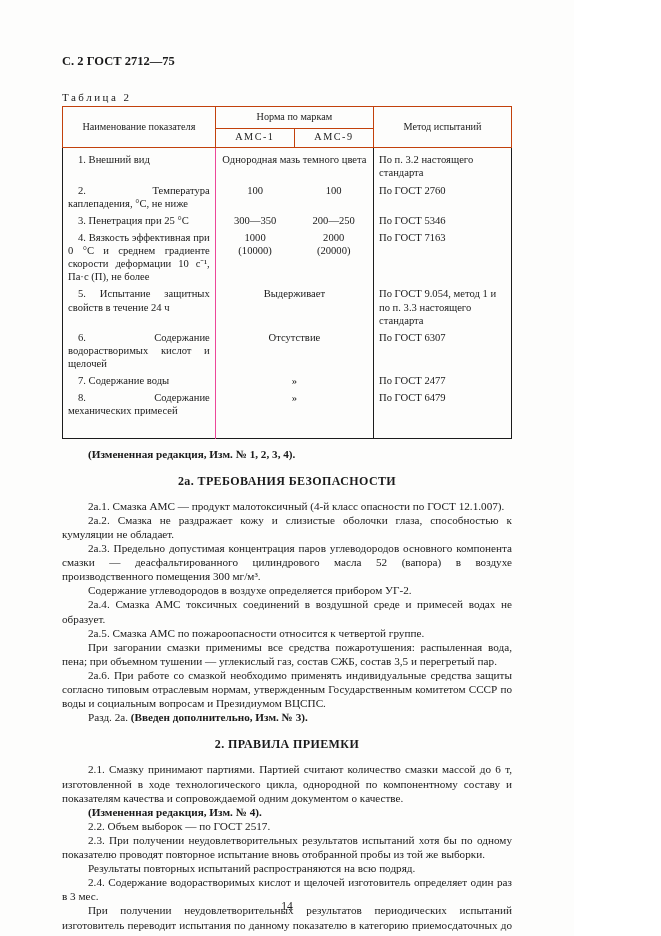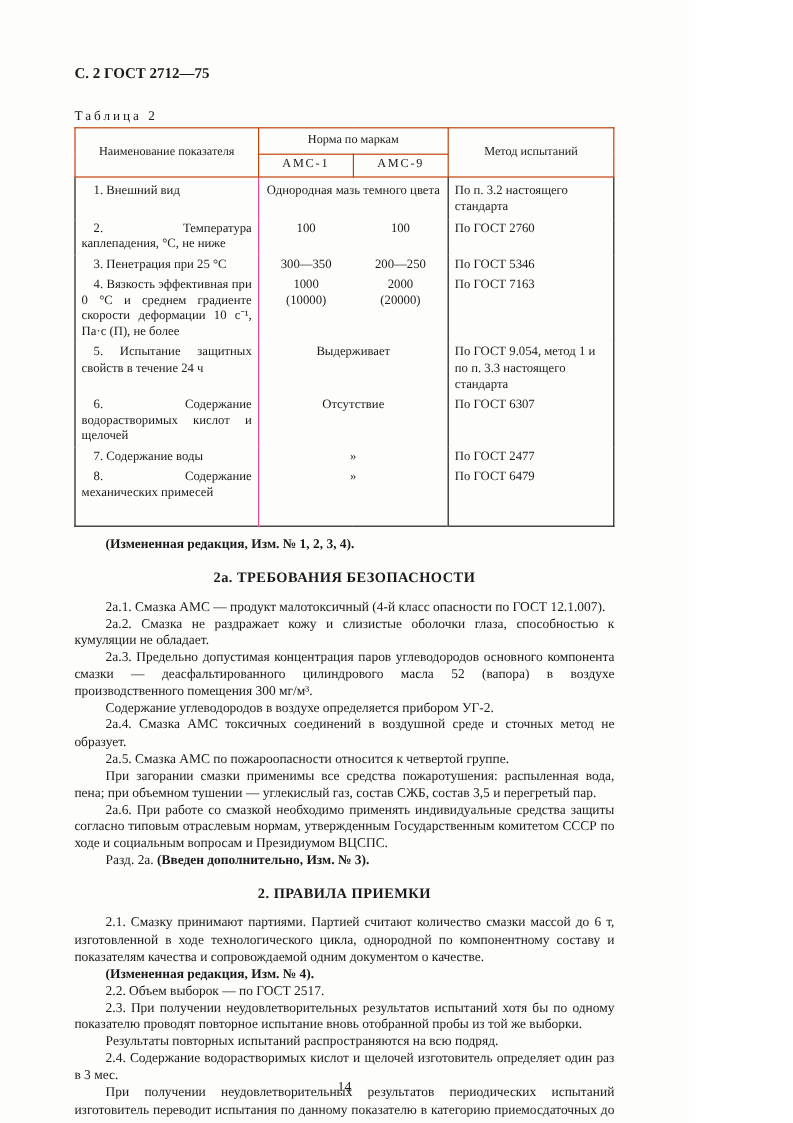--- a/index.html
+++ b/index.html
@@ -160,24 +160,24 @@
   </table>
 
   <p class="para bold note-para">(Измененная редакция, Изм. № 1, 2, 3, 4).</p>
 
   <h2 class="section-heading">2а. ТРЕБОВАНИЯ БЕЗОПАСНОСТИ</h2>
 
   <p class="para">2а.1. Смазка АМС — продукт малотоксичный (4-й класс опасности по ГОСТ 12.1.007).</p>
   <p class="para">2а.2. Смазка не раздражает кожу и слизистые оболочки глаза, способностью к кумуляции не обладает.</p>
   <p class="para">2а.3. Предельно допустимая концентрация паров углеводородов основного компонента смазки — деасфальтированного цилиндрового масла 52 (вапора) в воздухе производственного помещения 300 мг/м³.</p>
   <p class="para">Содержание углеводородов в воздухе определяется прибором УГ-2.</p>
-  <p class="para">2а.4. Смазка АМС токсичных соединений в воздушной среде и сточных метод не образует.</p>
+  <p class="para">2а.4. Смазка АМС токсичных соединений в воздушной среде и примесей водах не образует.</p>
   <p class="para">2а.5. Смазка АМС по пожароопасности относится к четвертой группе.</p>
   <p class="para">При загорании смазки применимы все средства пожаротушения: распыленная вода, пена; при объемном тушении — углекислый газ, состав СЖБ, состав 3,5 и перегретый пар.</p>
-  <p class="para">2а.6. При работе со смазкой необходимо применять индивидуальные средства защиты согласно типовым отраслевым нормам, утвержденным Государственным комитетом СССР по ходе и социальным вопросам и Президиумом ВЦСПС.</p>
+  <p class="para">2а.6. При работе со смазкой необходимо применять индивидуальные средства защиты согласно типовым отраслевым нормам, утвержденным Государственным комитетом СССР по воды и социальным вопросам и Президиумом ВЦСПС.</p>
   <p class="para"><span>Разд. 2а. </span><span class="bold">(Введен дополнительно, Изм. № 3).</span></p>
 
   <h2 class="section-heading">2. ПРАВИЛА ПРИЕМКИ</h2>
 
   <p class="para">2.1. Смазку принимают партиями. Партией считают количество смазки массой до 6 т, изготовленной в ходе технологического цикла, однородной по компонентному составу и показателям качества и сопровождаемой одним документом о качестве.</p>
   <p class="para bold">(Измененная редакция, Изм. № 4).</p>
   <p class="para">2.2. Объем выборок — по ГОСТ 2517.</p>
   <p class="para">2.3. При получении неудовлетворительных результатов испытаний хотя бы по одному показателю проводят повторное испытание вновь отобранной пробы из той же выборки.</p>
   <p class="para">Результаты повторных испытаний распространяются на всю подряд.</p>
   <p class="para">2.4. Содержание водорастворимых кислот и щелочей изготовитель определяет один раз в 3 мес.</p>

